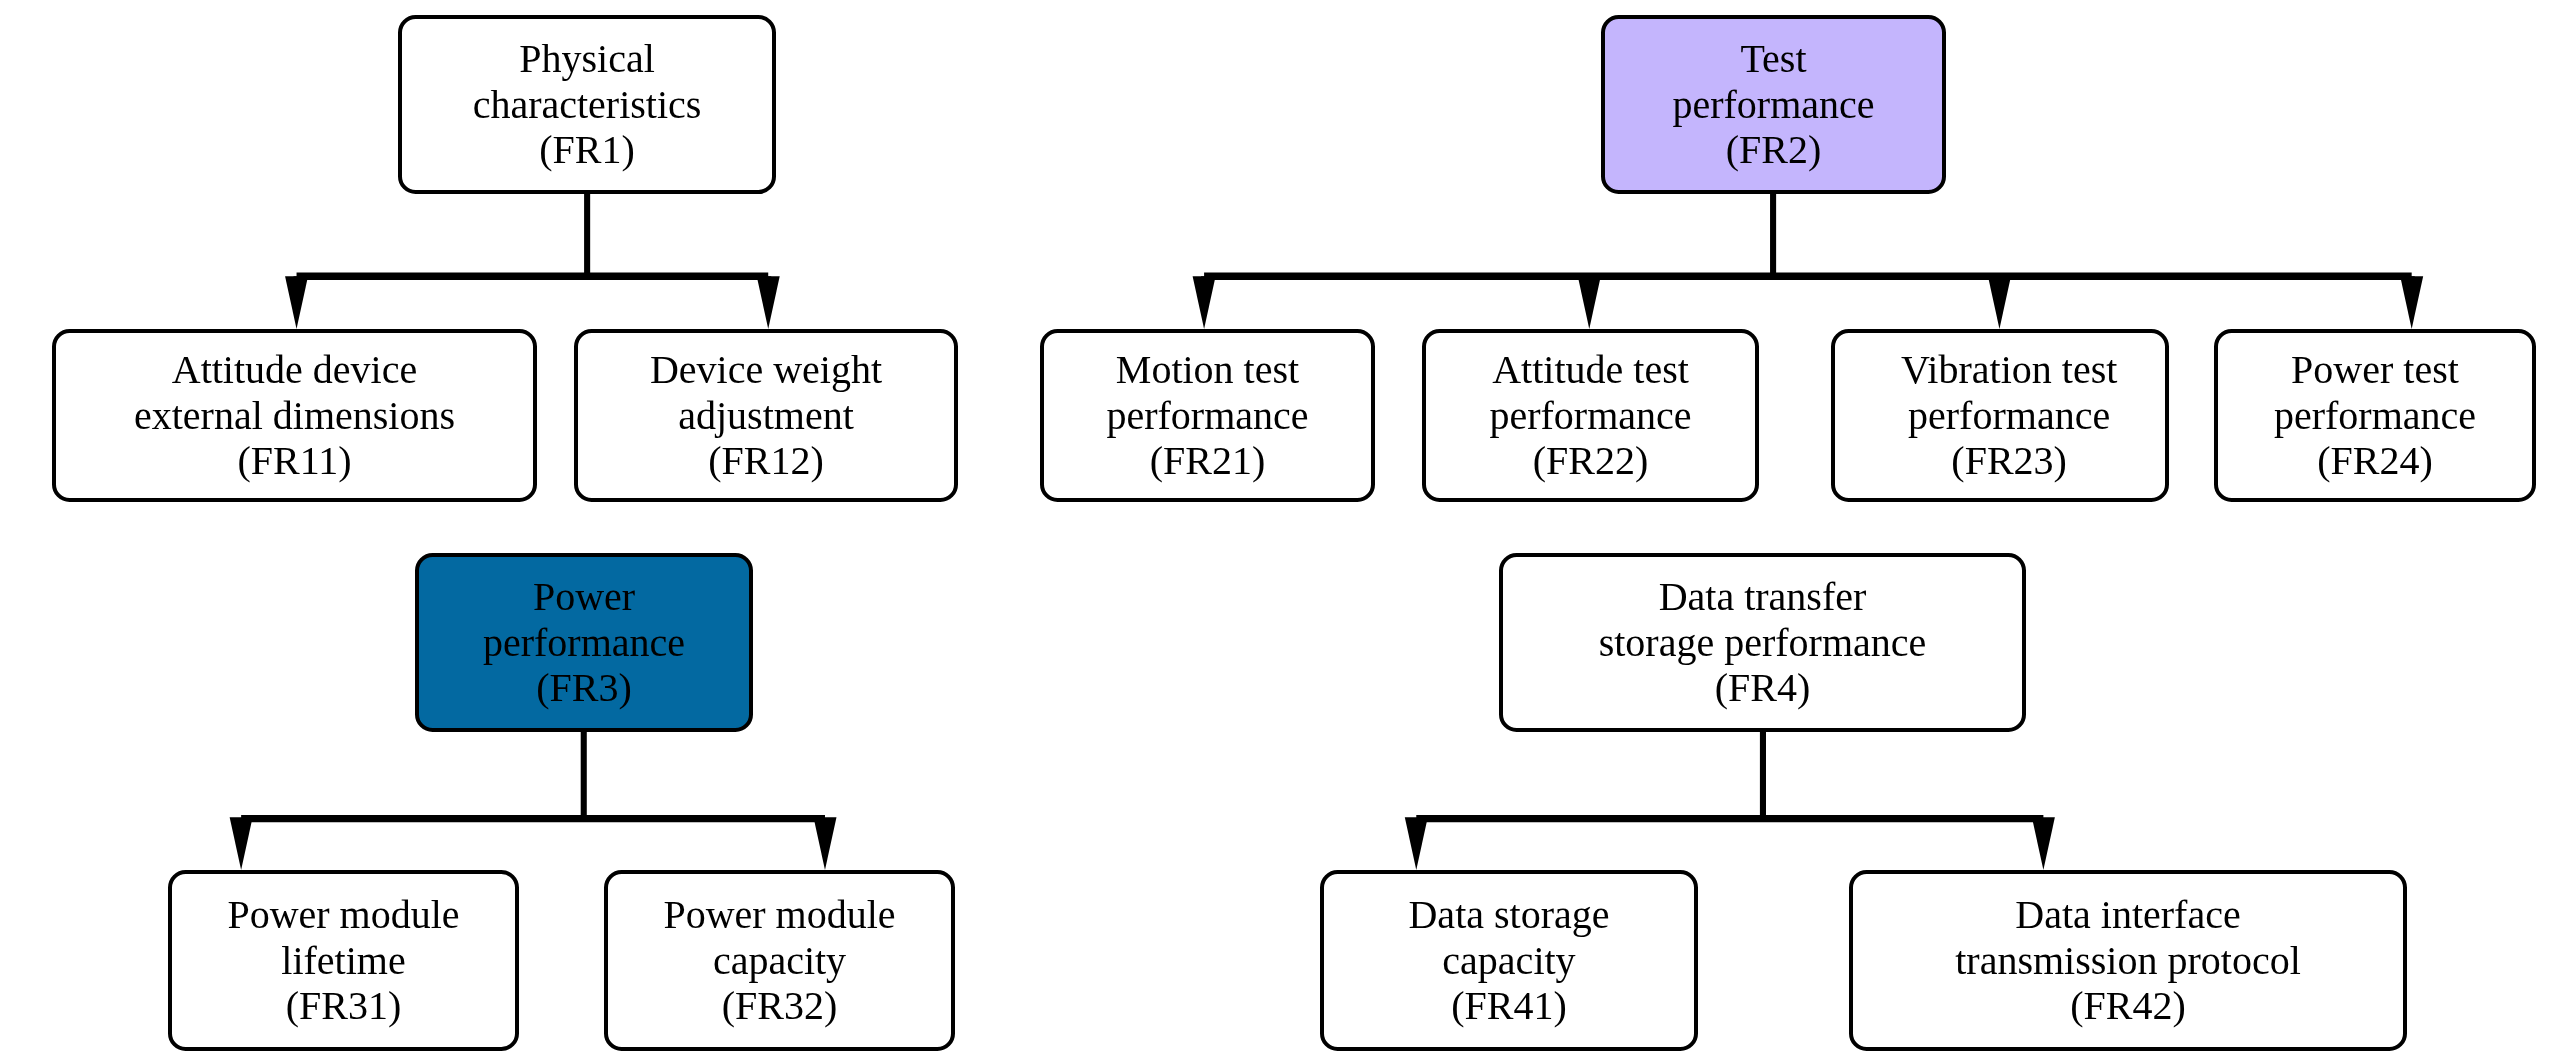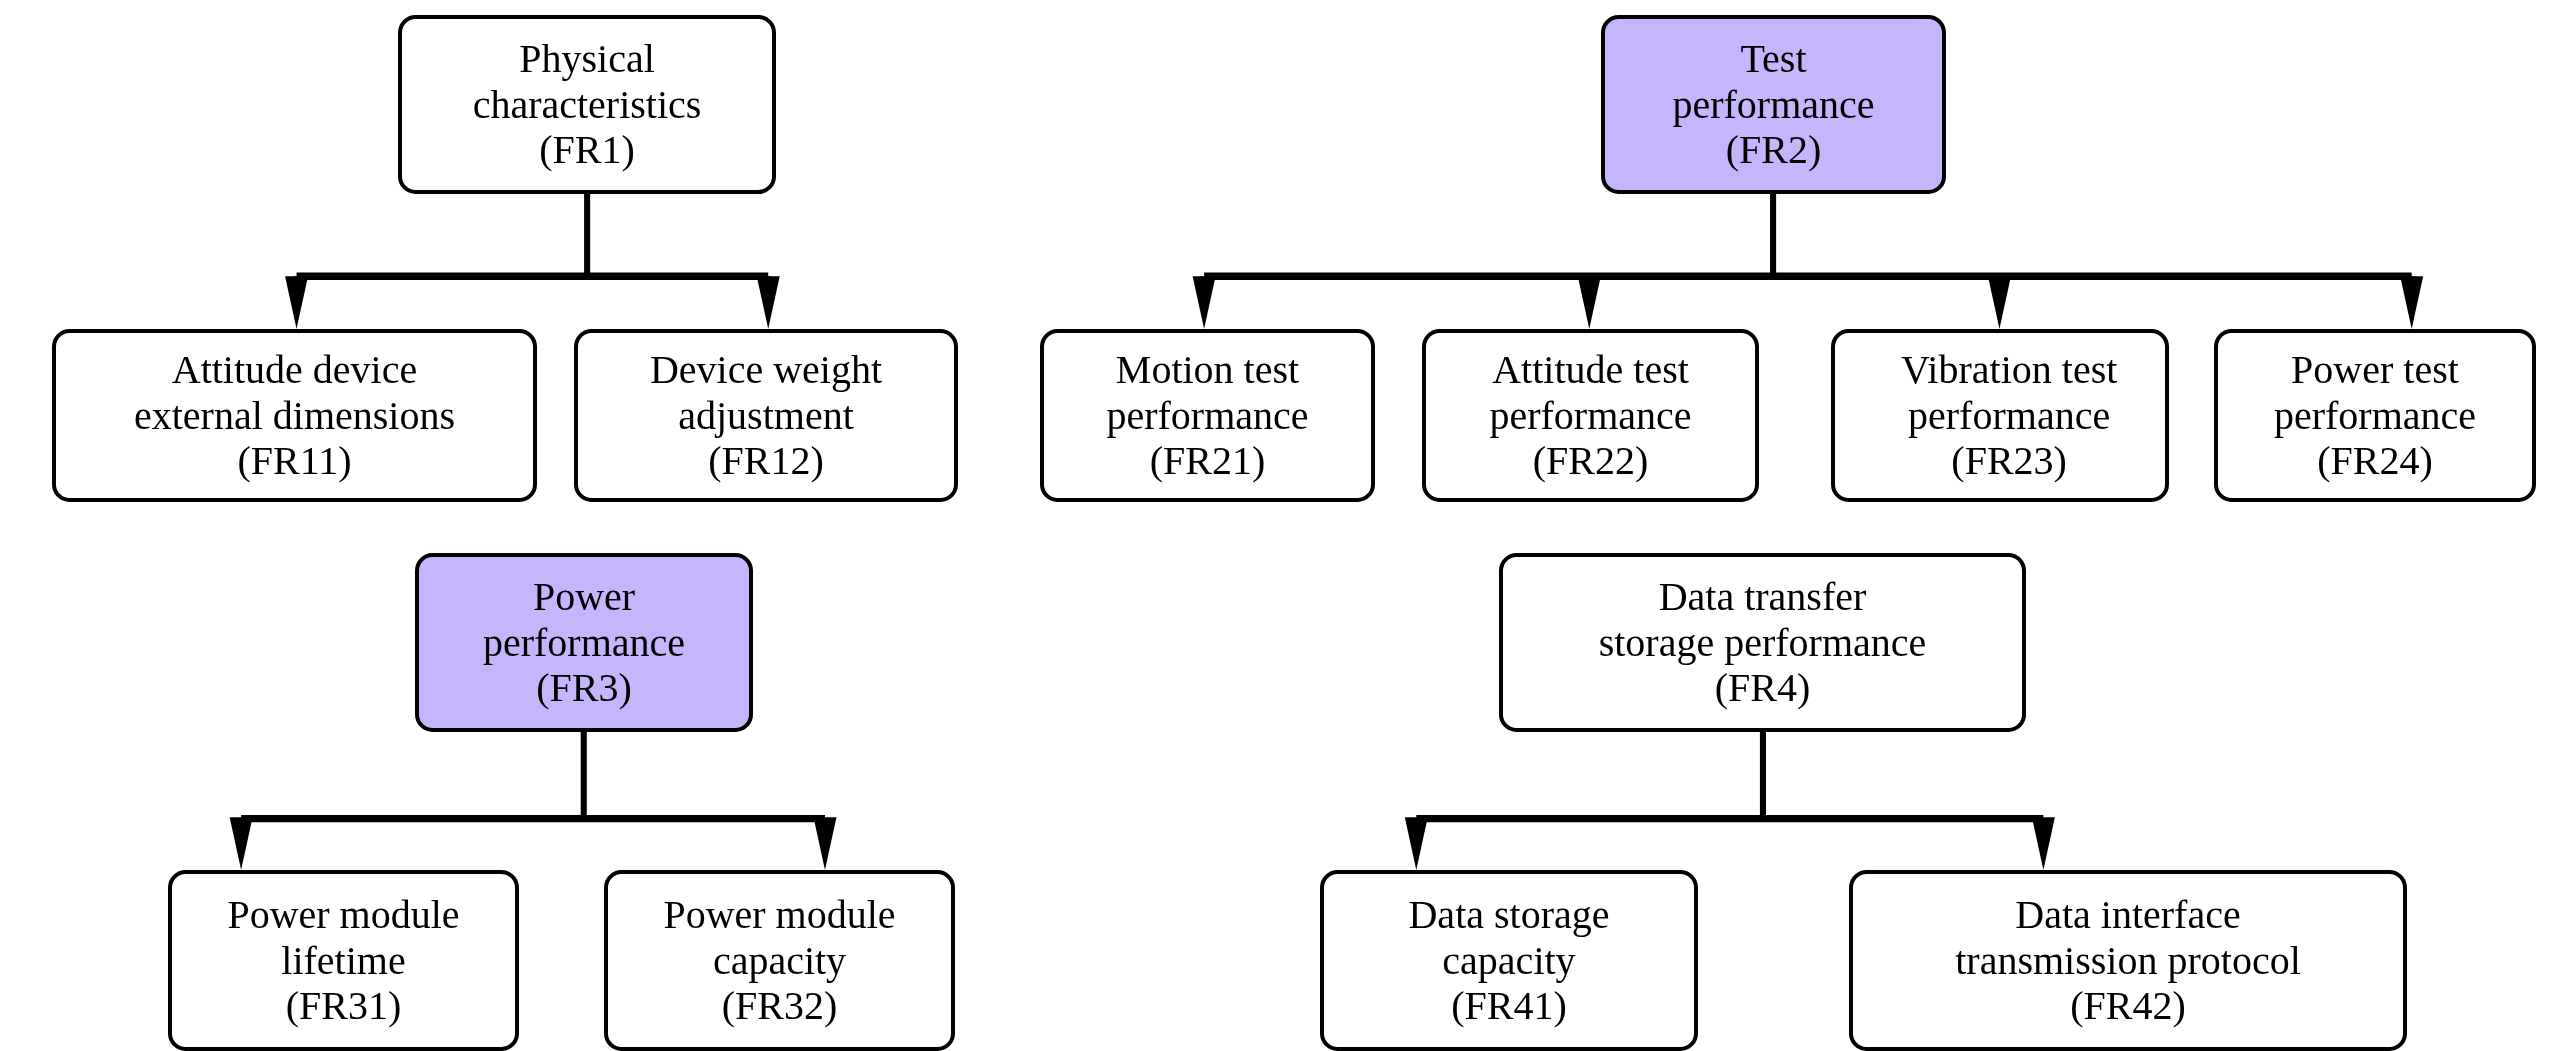--- a/index.html
+++ b/index.html
@@ -81,21 +81,21 @@
 (FR21)</div>
       <div class="node" style="left: 1389px; top: 329px; width: 337px; height: 173px; border-color: rgb(0, 0, 0); background: rgb(255, 255, 255);">Attitude test
 performance
 (FR22)</div>
       <div class="node" style="left: 1798px; top: 329px; width: 338px; height: 173px; border-color: rgb(0, 0, 0); background: rgb(255, 255, 255); padding-left: 25px;">Vibration test
 performance
 (FR23)</div>
       <div class="node" style="left: 2181px; top: 329px; width: 322px; height: 173px; border-color: rgb(0, 0, 0); background: rgb(255, 255, 255);">Power test
 performance
 (FR24)</div>
-      <div class="node" style="left: 382px; top: 553px; width: 338px; height: 179px; border-color: rgb(0, 0, 0); background: #c4b5fd; text-align: center;">Power
+      <div class="node" style="left: 382px; top: 553px; width: 338px; height: 179px; border-color: rgb(0, 0, 0); background: #0369a1; text-align: center;">Power
 performance
 (FR3)</div>
       <div class="node" style="left: 135px; top: 870px; width: 351px; height: 181px; border-color: rgb(0, 0, 0); background: rgb(255, 255, 255);">Power module
 lifetime
 (FR31)</div>
       <div class="node" style="left: 571px; top: 870px; width: 351px; height: 181px; border-color: rgb(0, 0, 0); background: rgb(255, 255, 255);">Power module
 capacity
 (FR32)</div>
       <div class="node" style="left: 1466px; top: 553px; width: 527px; height: 179px; border-color: rgb(0, 0, 0); background: rgb(255, 255, 255); text-align: center;">Data transfer
 storage performance

